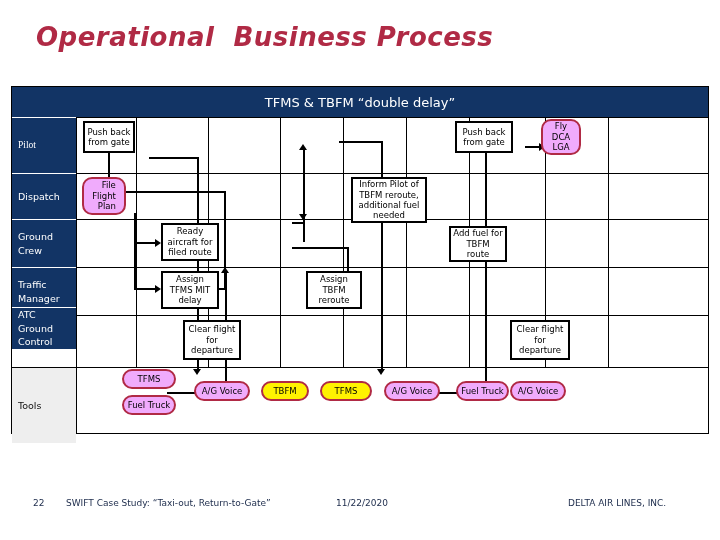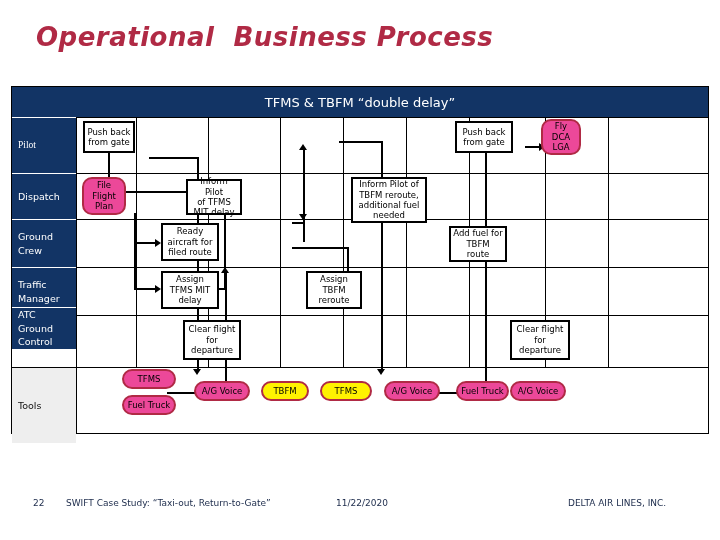--- a/index.html
+++ b/index.html
@@ -42,21 +42,21 @@
   .box{
     position:absolute;box-sizing:border-box;
     border:2px solid #000;background:#fff;color:#000;
     font-size:8.5px;line-height:1.22;text-align:center;
     display:flex;align-items:center;justify-content:center;
     padding:1px 2px;z-index:6;
   }
   
   .pill{
     position:absolute;box-sizing:border-box;
-    border:2.5px solid #B02A45;border-radius:10px;background:#ec4899;color:#000;
+    border:2.5px solid #B02A45;border-radius:10px;background:#f0abfc;color:#000;
     font-size:8.5px;line-height:1.25;text-align:center;
     display:flex;align-items:center;justify-content:center;
     padding:1px 2px;z-index:7;
   }
   .pill.yellow{background:#FFF200;}
   
   .conn{position:absolute;background:#000;z-index:4;}
   .conn.h{height:2px;}
   .conn.v{width:2px;}
   .arrow{position:absolute;width:0;height:0;z-index:5;}
@@ -159,27 +159,24 @@
   <div class="arrow right" style="left:527px;top:56px;"></div>
 
   <div class="box" style="left: 71px; top: 34px; width: 52px; height: 32px; white-space: pre-line;">Push back
 from gate</div>
   <div class="box" style="left: 443px; top: 34px; width: 58px; height: 32px; white-space: pre-line;">Push back
 from gate</div>
   <div class="pill" style="left: 529px; top: 32px; width: 40px; height: 36px; white-space: pre-line;">Fly
 DCA
 LGA</div>
 
-  <div class="pill" style="left: 70px; top: 90px; width: 44px; height: 38px; white-space: pre-line;">File
+  <div class="pill" style="left: 70px; top: 90px; width: 44px; height: 38px; white-space: pre-line; text-align: right;">File
 Flight
 Plan</div>
 
-  <div class="box" style="left: 174px; top: 92px; width: 56px; height: 36px; white-space: pre-line;">Inform Pilot
-of TFMS
-MIT delay</div>
   <div class="box" style="left: 339px; top: 90px; width: 76px; height: 46px; white-space: pre-line;">Inform Pilot of
 TBFM reroute,
 additional fuel
 needed</div>
 
   <div class="box" style="left: 149px; top: 136px; width: 58px; height: 38px; white-space: pre-line;">Ready
 aircraft for
 filed route</div>
   <div class="box" style="left: 437px; top: 139px; width: 58px; height: 36px; white-space: pre-line;">Add fuel for
 TBFM

